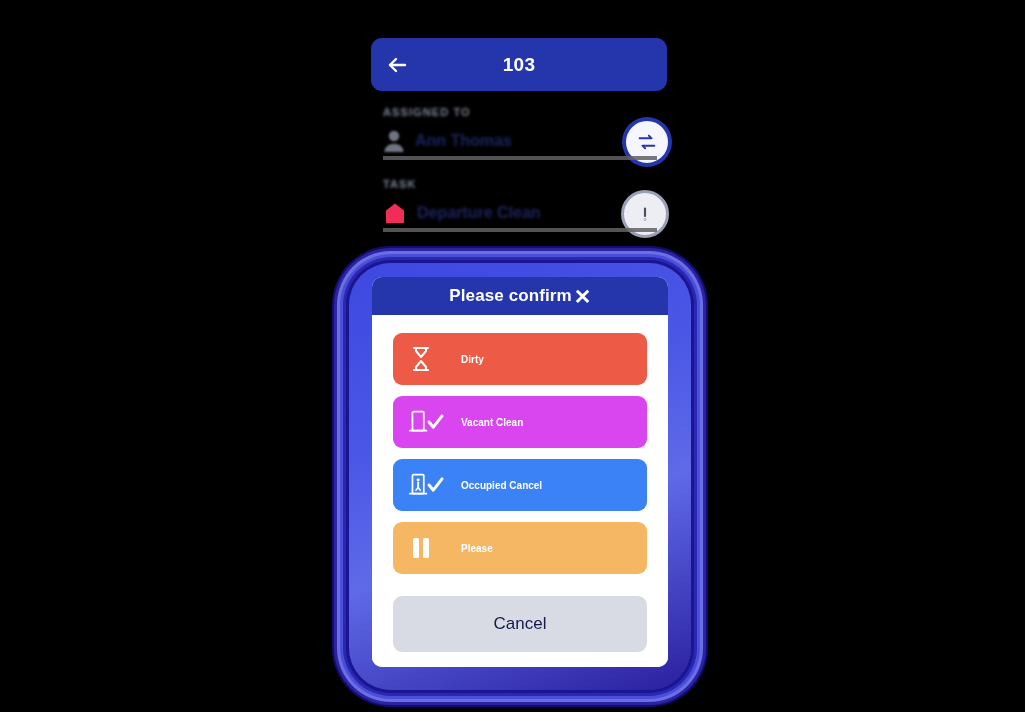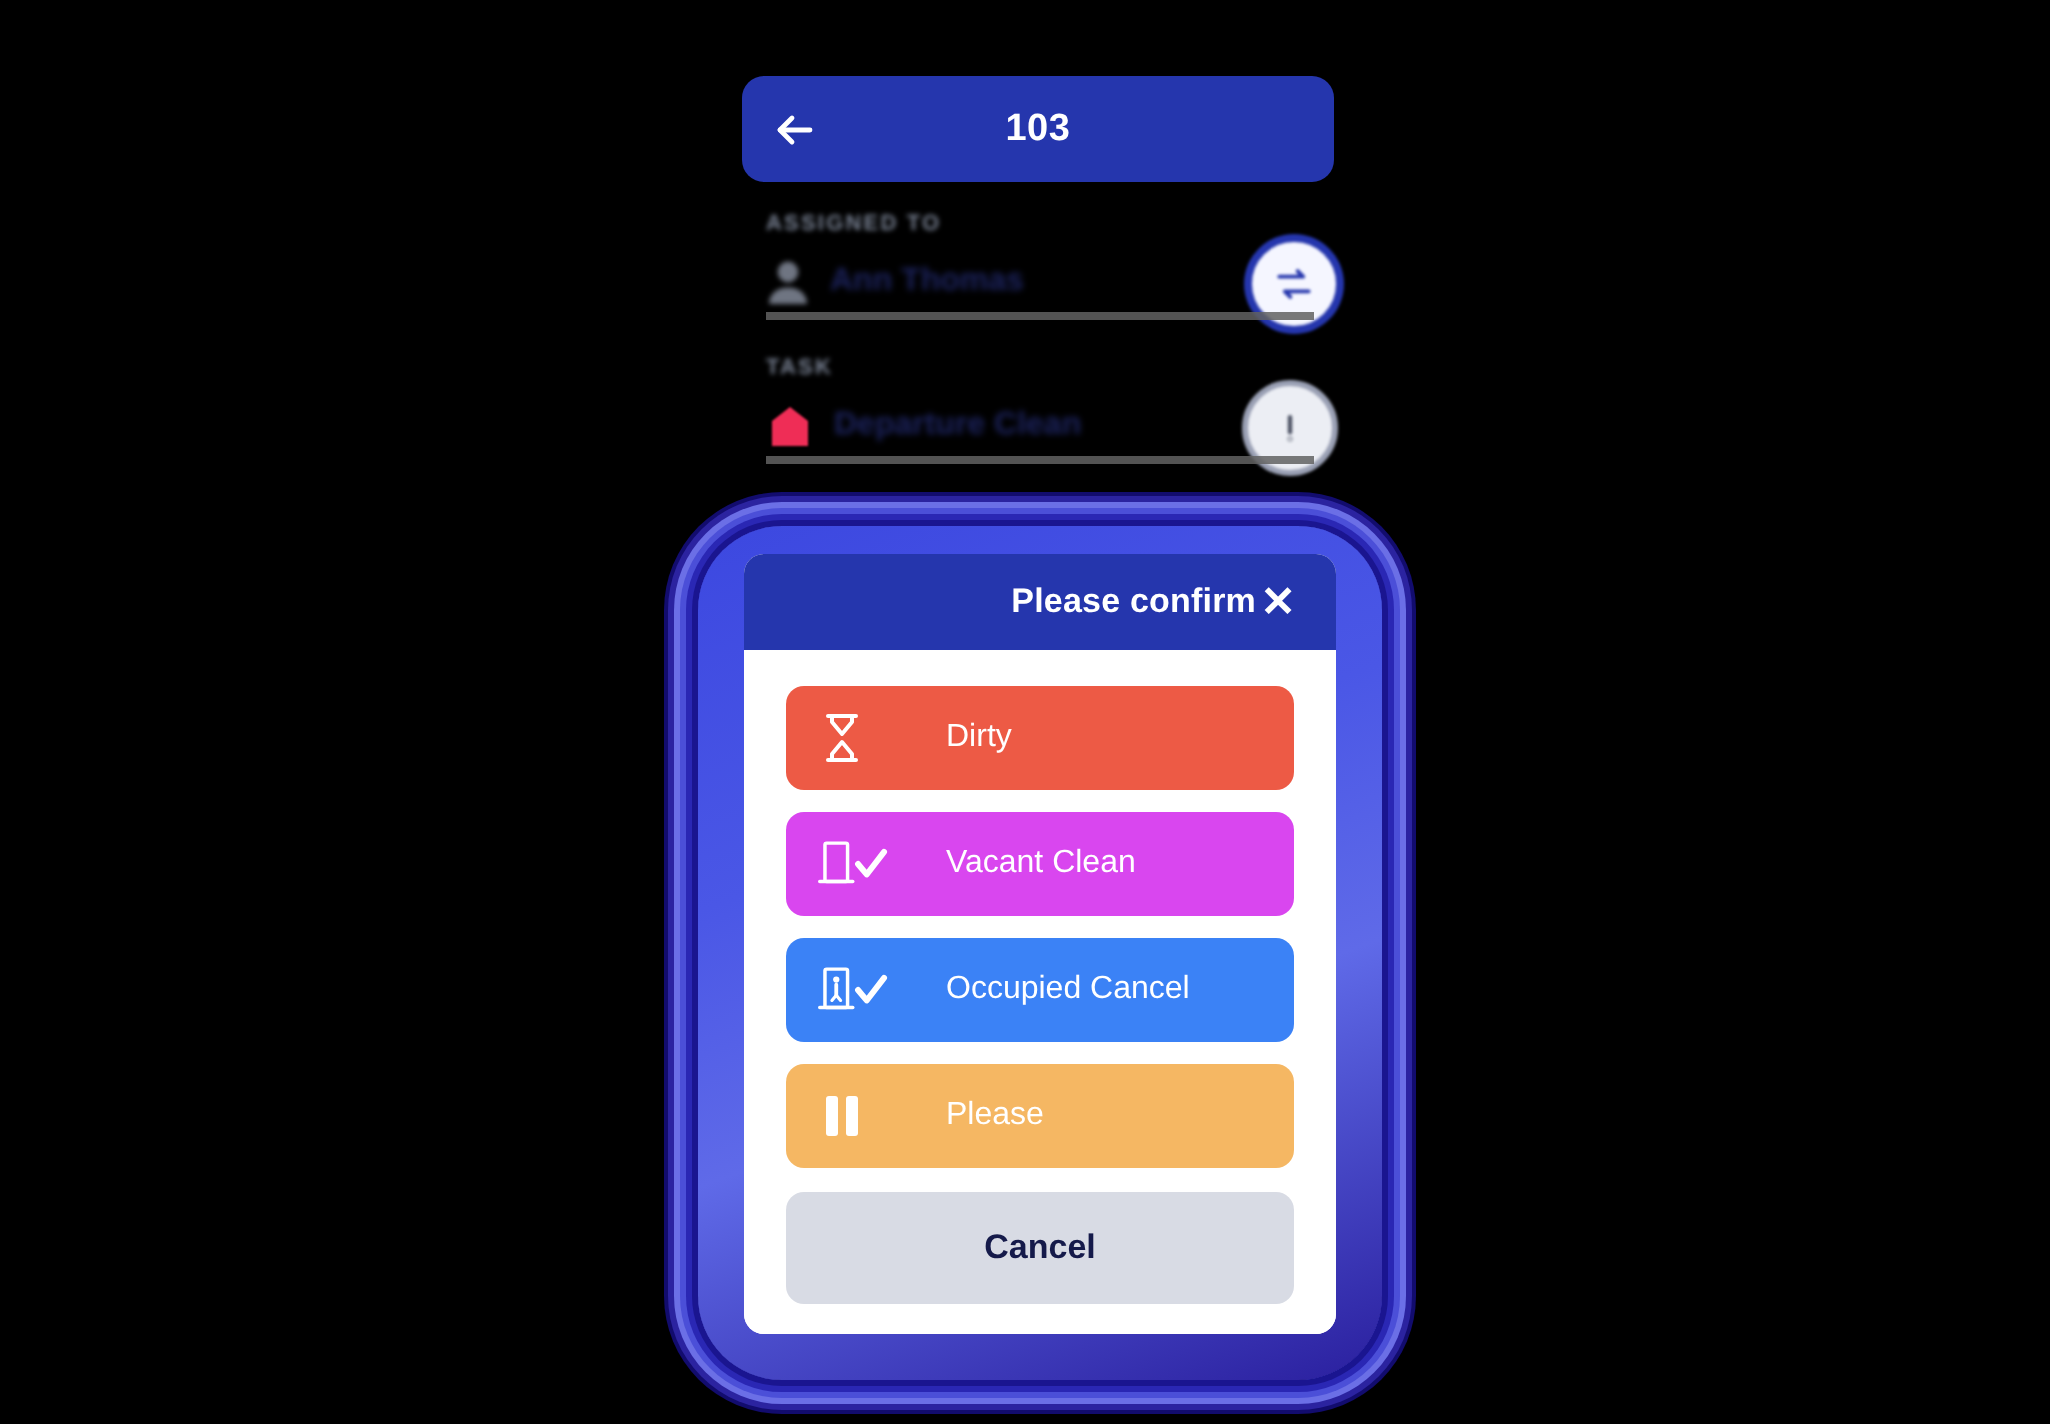--- a/index.html
+++ b/index.html
@@ -170,25 +170,25 @@
     top: 14px;
     width: 296px;
     height: 390px;
     background: #ffffff;
     border-radius: 10px;
     overflow: hidden;
   }
 
   
   .modal-header {
-    height: 48px;
+    height: 38px;
     background: #2536ad;
     display: flex;
     align-items: center;
-    justify-content: flex-end;
+    justify-content: center;
     padding: 0 18px 0 21px;
     box-sizing: border-box;
   }
   .modal-title {
     color: #ffffff;
     font-size: 17px;
     font-weight: bold;
     letter-spacing: .1px;
   }
   .close-icon {
@@ -221,42 +221,42 @@
     font-family: "Liberation Sans", sans-serif;
   }
   .action-btn .btn-icon {
     width: 40px;
     flex: 0 0 auto;
     display: flex;
     align-items: center;
     justify-content: flex-start;
   }
   .action-btn .btn-label {
-    font-size: 16px;
-    font-weight: normal;
+    font-size: 10px;
+    font-weight: bold;
     color: #ffffff;
-    margin-left: 24px;
+    margin-left: 12px;
     white-space: nowrap;
   }
   .btn-dirty    { background: #ed5a45; }
   .btn-vacant   { background: #d946ef; }
   .btn-occupied { background: #3b82f6; }
   .btn-pause    { background: #f5b763; }
 
   .cancel-btn {
     height: 56px;
     border-radius: 9px;
     background: #d8dbe4;
     border: none;
     color: #151a4a;
     font-size: 17px;
-    font-weight: bold;
+    font-weight: normal;
     cursor: pointer;
     font-family: "Liberation Sans", sans-serif;
-    margin-top: 1px;
+    margin-top: 11px;
   }
 </style>
 </head>
 <body>
 
 <div class="app-screen">
 
   <div class="top-bar">
     <div class="back-icon">
       <svg width="24" height="24" viewBox="0 0 24 24" fill="none">

